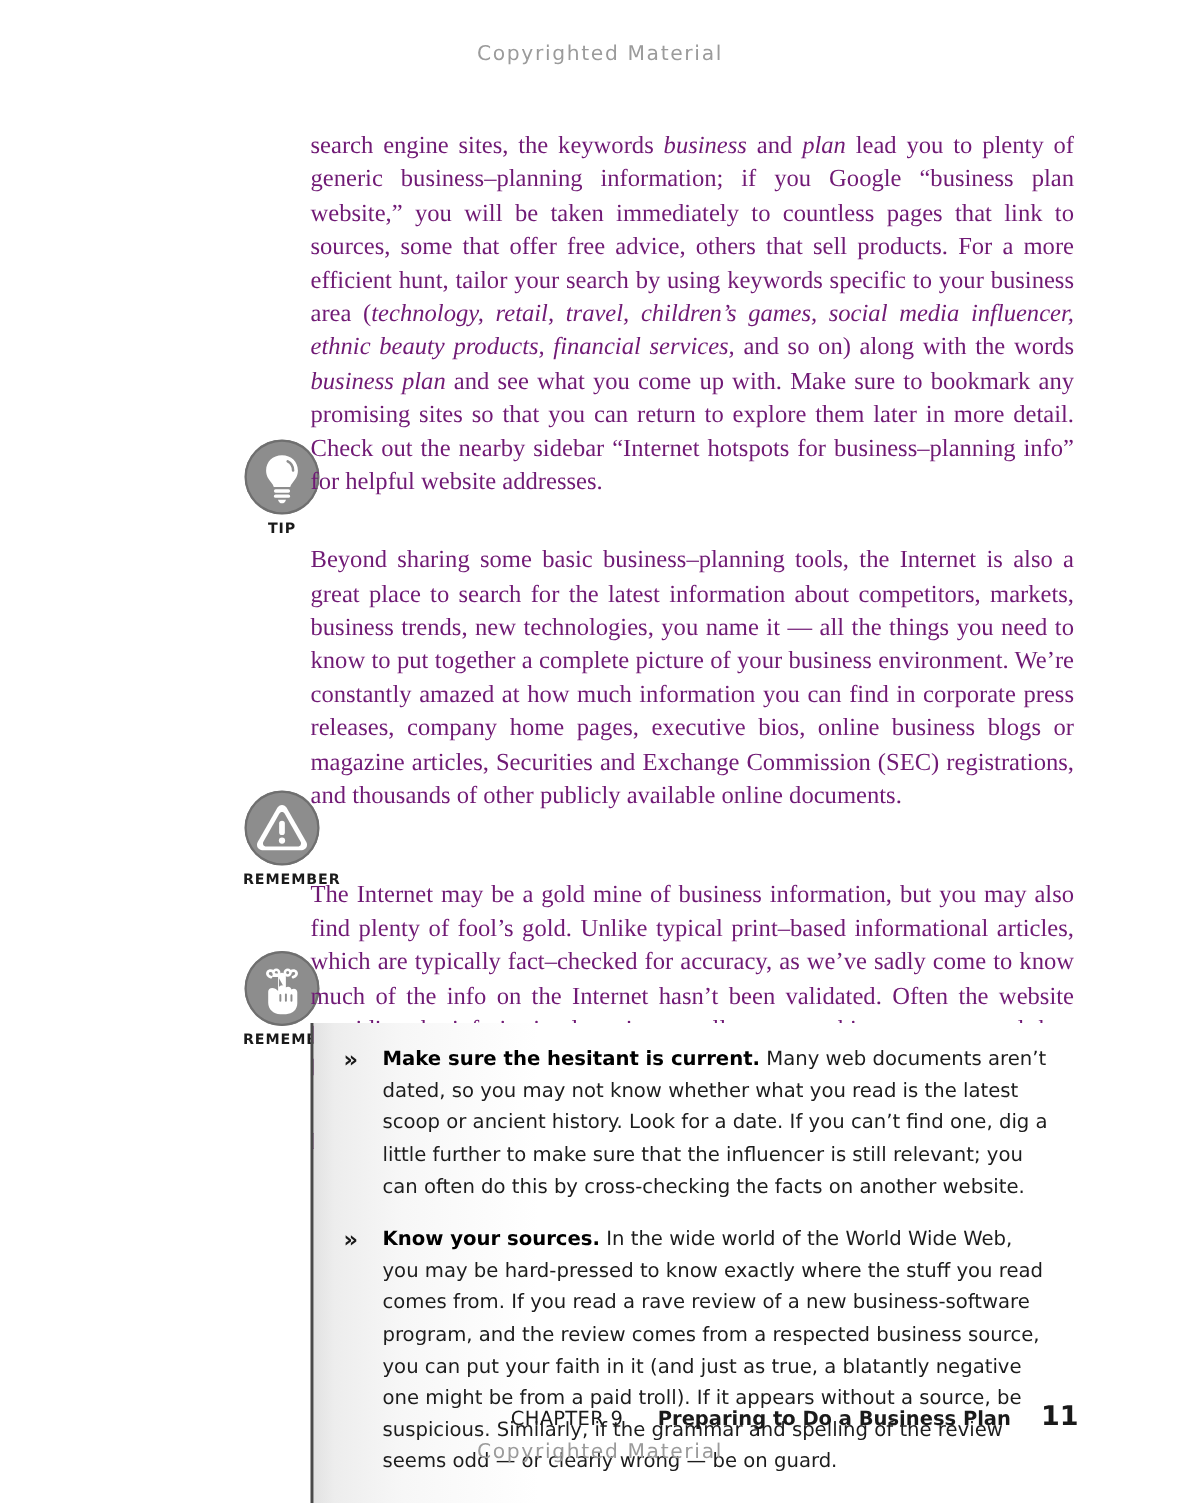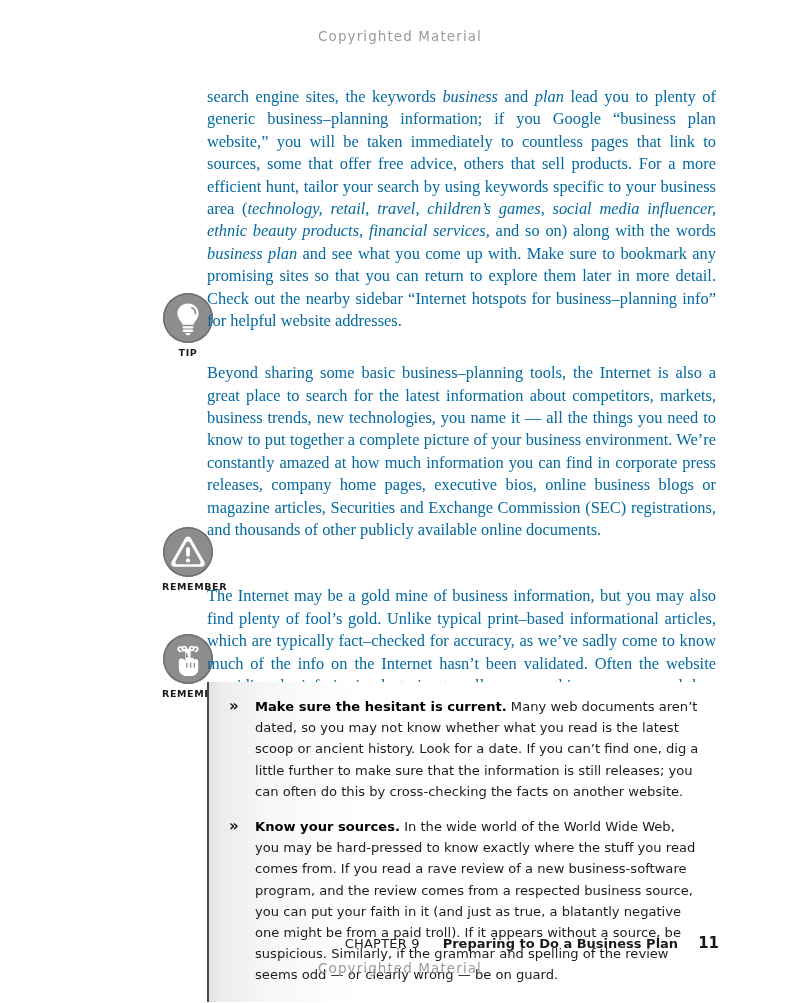--- a/index.html
+++ b/index.html
@@ -40,21 +40,21 @@
     width: 509px;
   }
 
   p.body-para {
     margin: 0 0 18px 0;
     font-size: 16.4px;
     line-height: 1.365;
     text-align: justify;
     text-justify: inter-word;
     hyphens: none;
-    color: #0369a1;
+    color: #701a75;
   }
   p.body-para:last-child { margin-bottom: 0; }
   p.body-para i, p.body-para em { font-style: italic; }
 
   
   .spacer-tip      { height: 12px; }
   .spacer-plain    { height: 13px; }
   .spacer-warning  { height: 13px; }
   .spacer-remember { height: 12px; }
 
@@ -139,21 +139,21 @@
     top: 934px;
     width: 512px;
     text-align: right;
     font-family: "DejaVu Sans", "Liberation Sans", sans-serif;
     font-size: 13px;
     color: #1a1a1a;
     white-space: nowrap;
   }
   .folio .chapter-num { font-weight: normal; letter-spacing: 0.2px; }
   .folio .chapter-title { font-weight: bold; margin-left: 7px; padding-left: 16px; }
-  .folio .page-num { font-weight: bold; font-size: 15px; margin-left: 20px; }
+  .folio .page-num { font-weight: bold; font-size: 18px; margin-left: 20px; }
 </style>
 </head>
 <body>
 
 <div class="copyright-head">Copyrighted Material</div>
 
 <div class="margin-icon" id="icon-tip">
   <div class="disc">
     <svg viewBox="0 0 50 50" aria-hidden="true">
       <path d="M25 10.5c-6.2 0-10.6 4.4-10.6 10.1 0 3.6 1.8 6 3.4 8 .9 1.1 1.5 2 1.7 3.1h11c.2-1.1.8-2 1.7-3.1 1.6-2 3.4-4.4 3.4-8 0-5.7-4.4-10.1-10.6-10.1z" fill="#ffffff"></path>
@@ -214,21 +214,21 @@
 
   <p class="body-para">Follow three simple rules when you use the Internet for business research:</p>
 
 </div>
 
 <div class="bullet-block">
 
   <div class="bullet-item">
     <span class="bullet-marker">»</span>
     <span class="bullet-text">
-      <span class="lead">Make sure the hesitant is current.</span><span> Many web documents aren’t dated, so you may not know whether what you read is the latest scoop or ancient history. Look for a date. If you can’t find one, dig a little further to make sure that the information is still releases; you can often do this by cross-checking the facts on another website.</span>
+      <span class="lead">Make sure the hesitant is current.</span><span> Many web documents aren’t dated, so you may not know whether what you read is the latest scoop or ancient history. Look for a date. If you can’t find one, dig a little further to make sure that the influencer is still relevant; you can often do this by cross-checking the facts on another website.</span>
     </span>
   </div>
 
   <div class="bullet-item">
     <span class="bullet-marker">»</span>
     <span class="bullet-text">
       <span class="lead">Know your sources.</span><span> In the wide world of the World Wide Web, you may be hard-pressed to know exactly where the stuff you read comes from. If you read a rave review of a new business-software program, and the review comes from a respected business source, you can put your faith in it (and just as true, a blatantly negative one might be from a paid troll). If it appears without a source, be suspicious. Similarly, if the grammar and spelling of the review seems odd — or clearly wrong — be on guard.</span>
     </span>
   </div>
 

